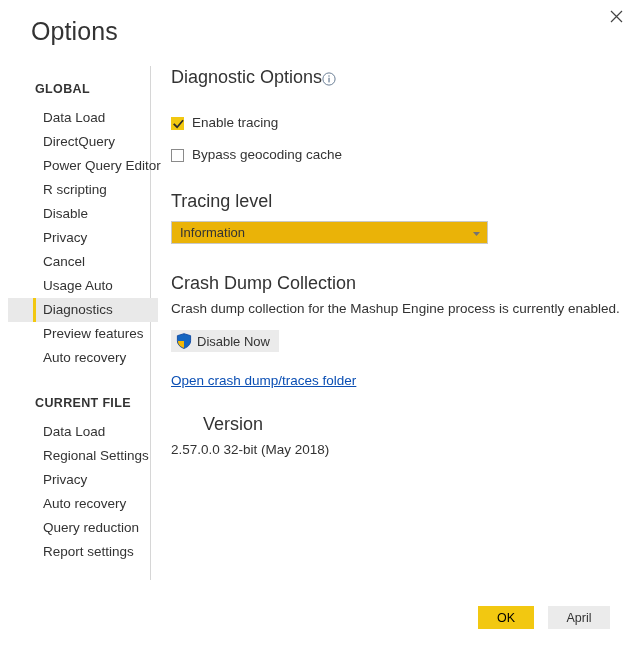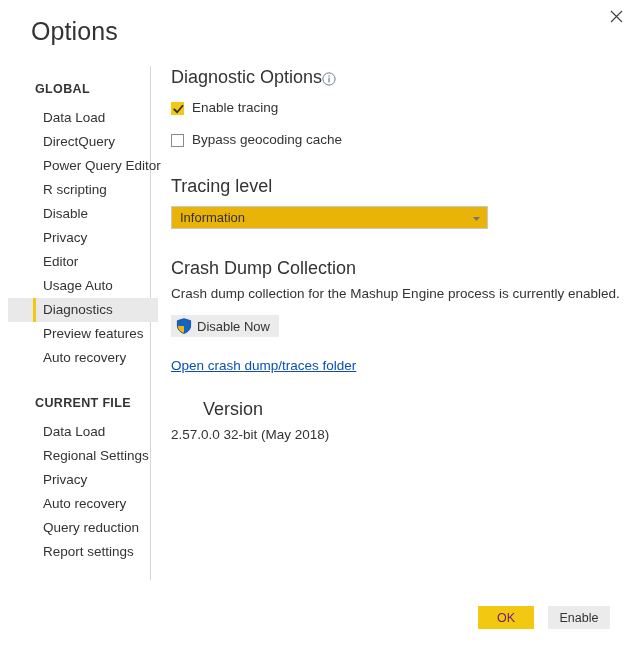--- a/index.html
+++ b/index.html
@@ -131,21 +131,21 @@
   }
   .info-icon svg { display: block; }
 
   
   .check-row {
     display: flex;
     align-items: center;
     cursor: pointer;
     height: 18px;
   }
-  .check-row.first { margin-top: 11px; }
+  .check-row.first { margin-top: 26px; }
   .check-row.second { margin-top: 14px; }
   .cbox {
     width: 13px;
     height: 13px;
     border: 1px solid #8a8a8a;
     background: #ffffff;
     margin-right: 8px;
     flex: 0 0 auto;
     position: relative;
   }
@@ -237,21 +237,21 @@
   #ok-button {
     position: absolute;
     left: 478px;
     top: 27px;
     width: 56px;
     height: 23px;
     background: #f2c811;
     border: none;
     font-family: "Liberation Sans", sans-serif;
     font-size: 12.5px;
-    color: #701a75;
+    color: #000000;
     cursor: pointer;
     padding: 0;
   }
   #cancel-button {
     position: absolute;
     left: 548px;
     top: 27px;
     width: 62px;
     height: 23px;
     background: #ebebeb;
@@ -283,21 +283,21 @@
 
   <div class="side-group global">
     <div class="side-group-title">GLOBAL</div>
     <div class="side-items">
       <div class="side-item"><span>Data Load</span></div>
       <div class="side-item"><span>DirectQuery</span></div>
       <div class="side-item"><span>Power Query Editor</span></div>
       <div class="side-item"><span>R scripting</span></div>
       <div class="side-item"><span>Disable</span></div>
       <div class="side-item"><span>Privacy</span></div>
-      <div class="side-item"><span>Editor</span></div>
+      <div class="side-item"><span>Cancel</span></div>
       <div class="side-item"><span>Usage Auto</span></div>
       <div class="side-item selected"><span>Diagnostics</span></div>
       <div class="side-item"><span>Preview features</span></div>
       <div class="side-item"><span>Auto recovery</span></div>
     </div>
   </div>
 
   <div class="side-group current">
     <div class="side-group-title">CURRENT FILE</div>
     <div class="side-items">
@@ -369,14 +369,14 @@
     <a id="crash-folder-link" href="#">Open crash dump/traces folder</a>
   </div>
 
   <div id="version-heading" class="section-heading">Version</div>
   <div id="version-value">2.57.0.0 32-bit (May 2018)</div>
 
 </main>
 
 <div id="footer">
   <button id="ok-button">OK</button>
-  <button id="cancel-button">Enable</button>
+  <button id="cancel-button">April</button>
 </div>
 
 </body></html>

